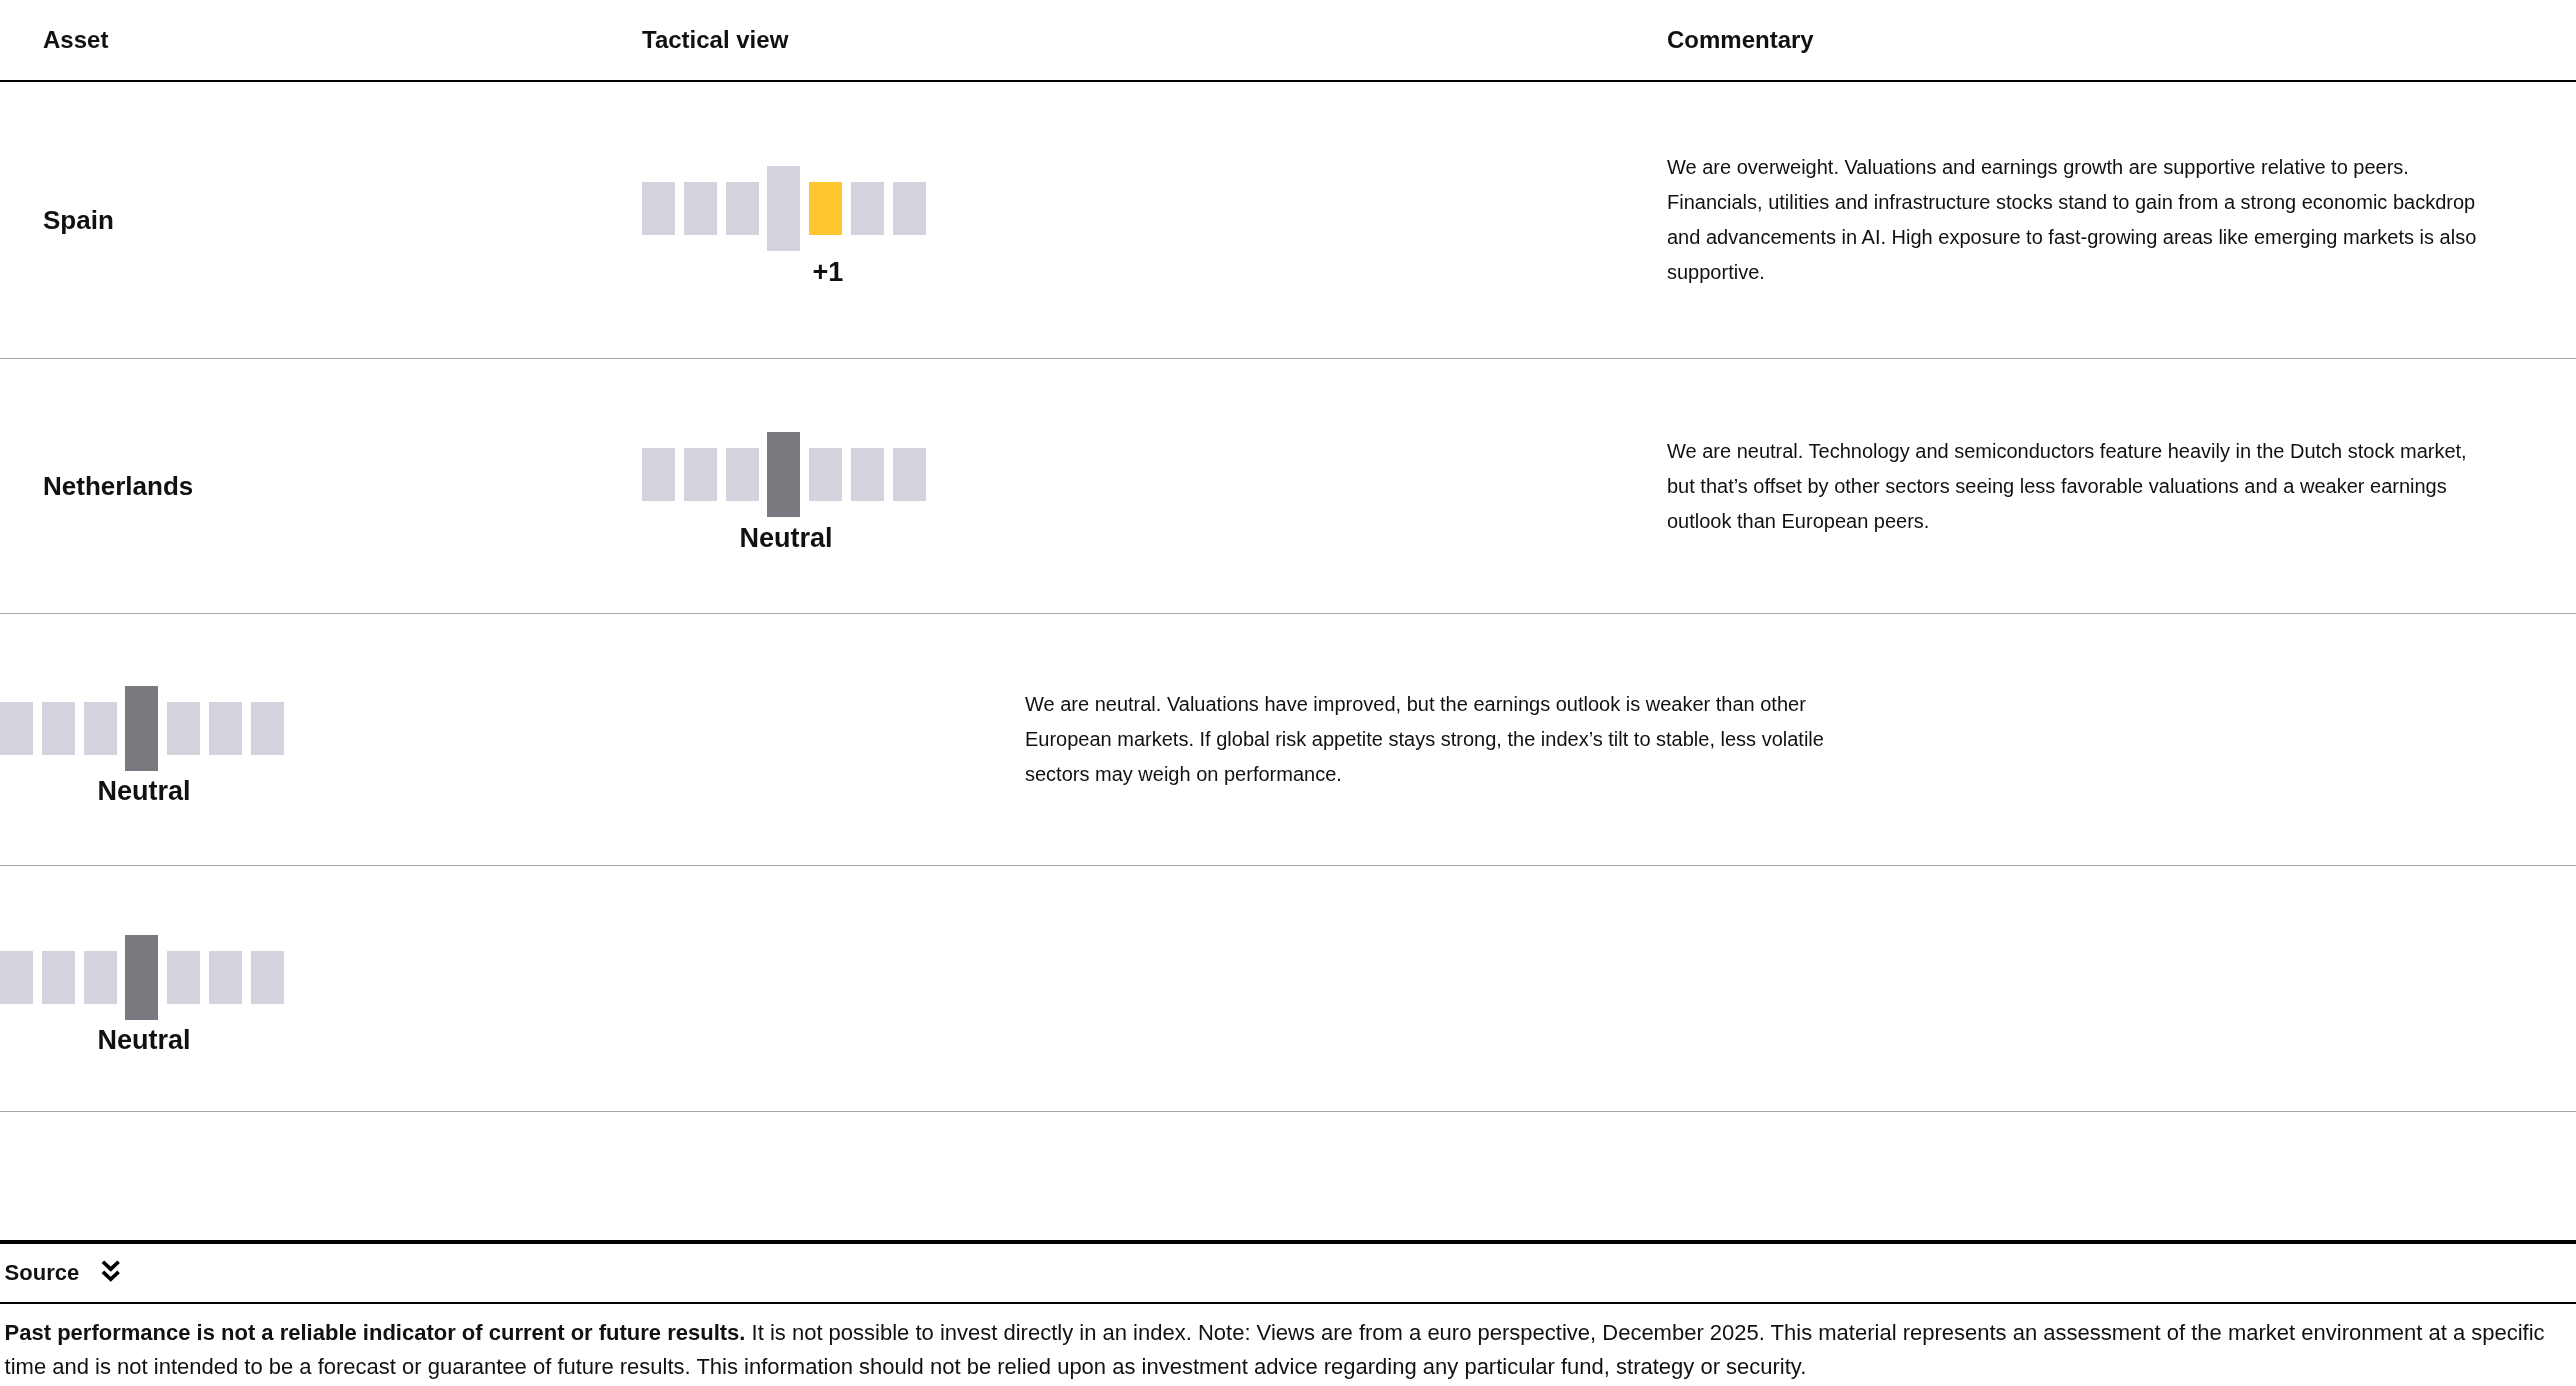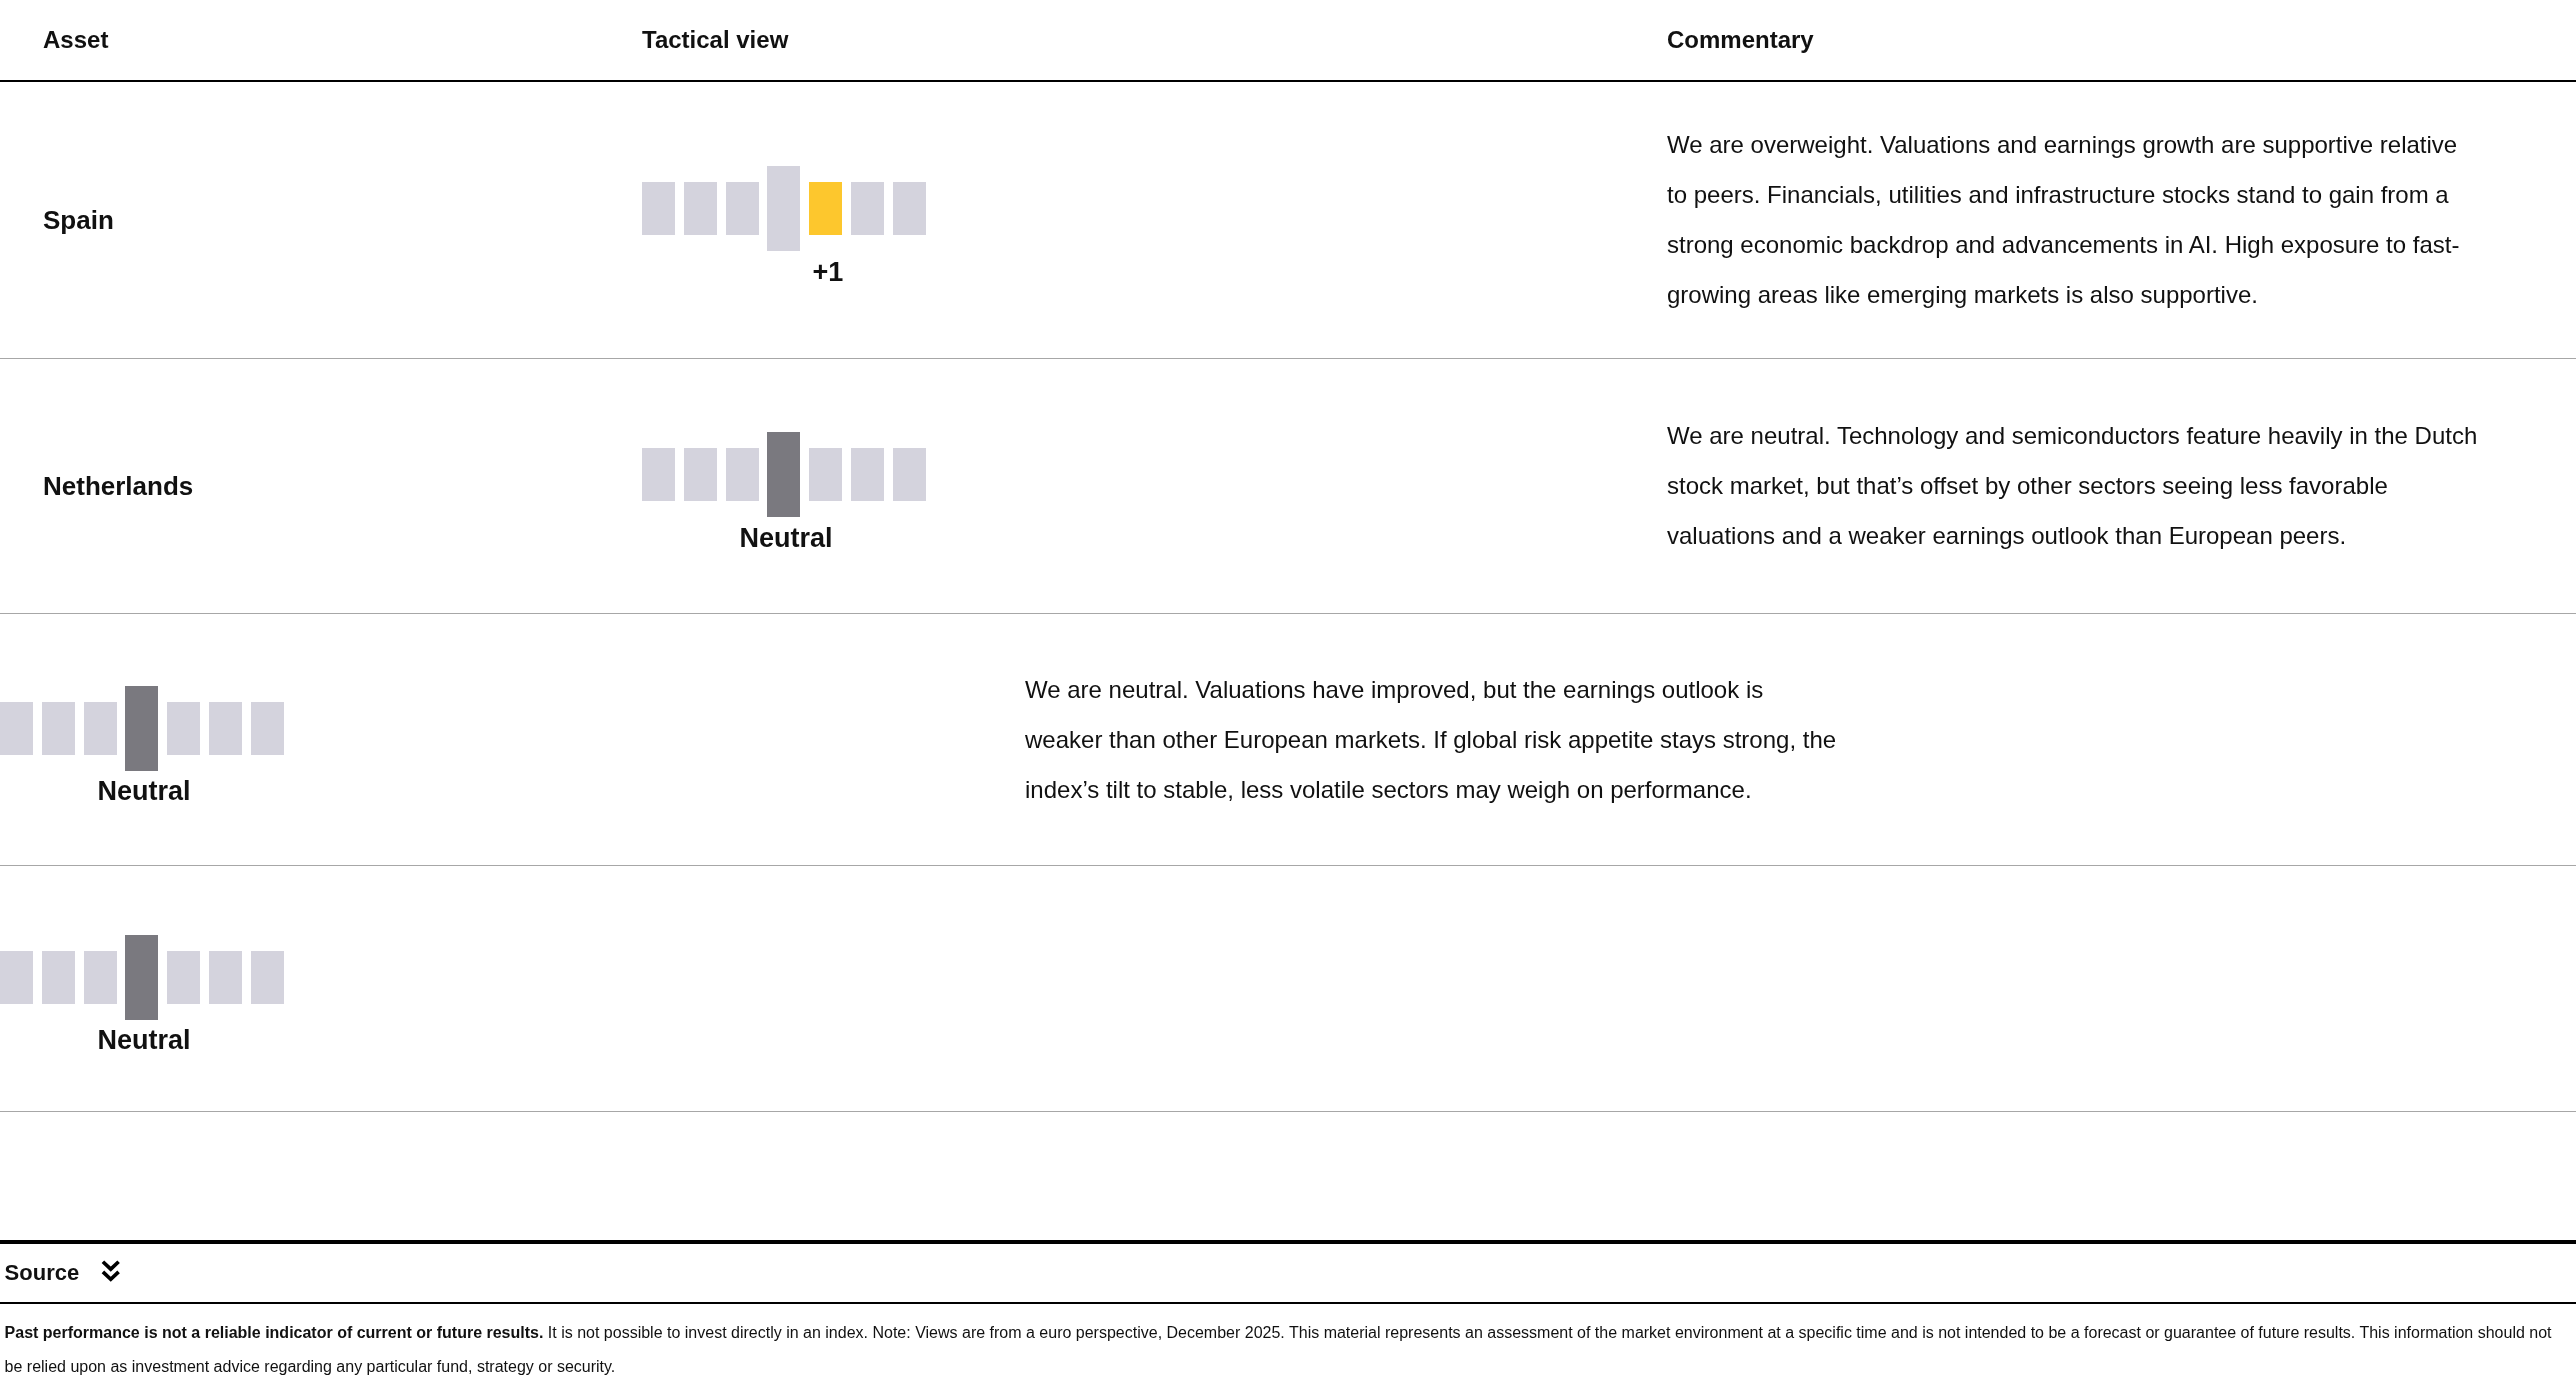--- a/index.html
+++ b/index.html
@@ -44,32 +44,32 @@
   .bars{display:flex;align-items:center;gap:8.8px;height:85px;}
   .bar{width:33px;height:53px;background:var(--bar-light);flex:0 0 33px;}
   .bar.tall{height:85px;}
   .bar.dark{background:var(--bar-dark);}
   .bar.active{background:var(--bar-active);}
   .chart-label{
     position:absolute;top:107px;transform:translateX(-50%);
     font-weight:700;font-size:27px;white-space:nowrap;
   }
 
-  .commentary{font-size:24px;line-height:50px;width:841px;padding-right:28px;}
+  .commentary{font-size:20px;line-height:35px;width:841px;padding-right:28px;}
 
   
   .rule-thick{height:3.7px;background:var(--rule);width:2576px;}
   .rule-thin{height:2.8px;background:var(--rule);width:2576px;}
   .source-row{
     height:58px;display:flex;align-items:center;gap:22px;
     padding-left:4.6px;font-weight:700;font-size:22px;cursor:pointer;
   }
   .chev{display:inline-block;margin-top:1.9px;}
   .disclaimer{
-    padding:12px 22px 0 4.6px;font-size:16px;line-height:34px;
+    padding:12px 22px 0 4.6px;font-size:22px;line-height:34px;
   }
   .disclaimer strong{font-weight:700;}
 </style>
 </head>
 <body>
 
 <div class="tbl">
   <div class="hdr">
     <div class="col-asset">Asset</div>
     <div class="col-view">Tactical view</div>

